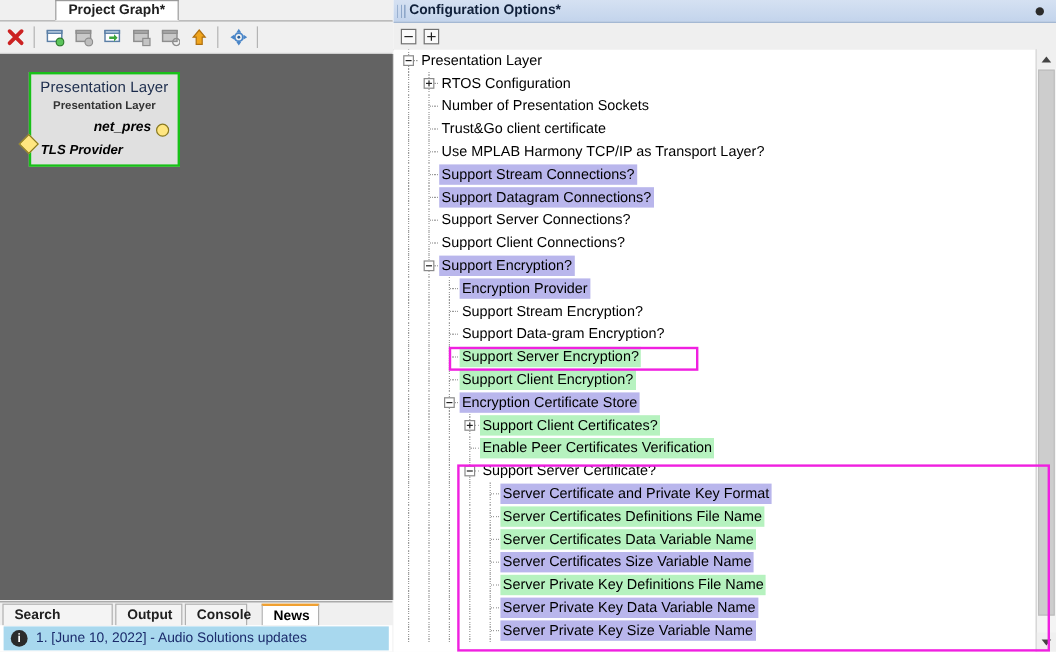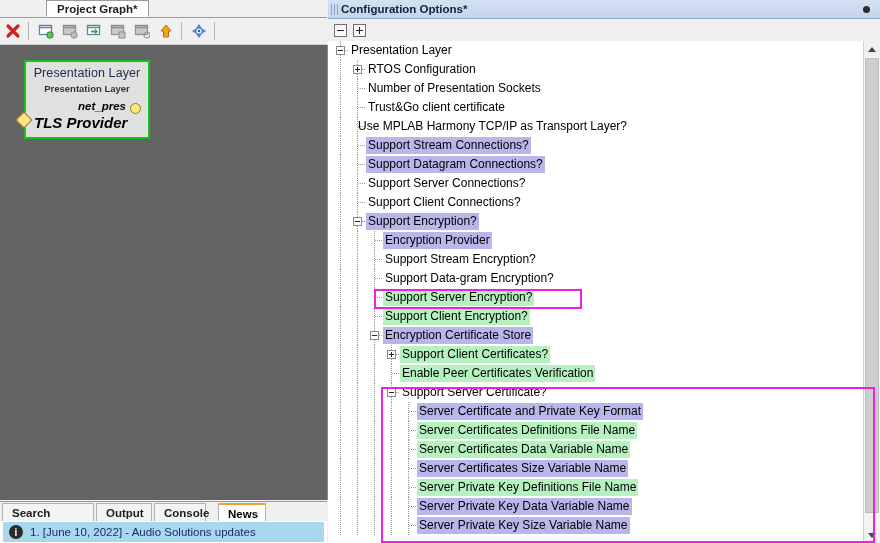--- a/index.html
+++ b/index.html
@@ -32,21 +32,21 @@
                 border-right:1px solid #8a8a8a;}
   .node{
     position:absolute;left:24px;top:15px;width:126px;height:79px;
     background:#e0e0e0;border:2px solid #18c018;box-sizing:border-box;
   }
   .node-title{text-align:center;font-size:12.5px;color:#1b2b4b;padding-top:4px;letter-spacing:.1px;}
   .node-sub{text-align:center;font-size:9.5px;font-weight:bold;color:#333;padding-top:3px;}
   .node-iface{position:absolute;right:22px;top:38px;font-size:11.5px;font-weight:bold;font-style:italic;color:#000;}
   .pin-right{position:absolute;right:7px;top:41px;width:9px;height:9px;border-radius:50%;
              background:#ffe680;border:1px solid #8a7a20;}
-  .node-prov{position:absolute;left:8px;bottom:6px;font-size:15px;font-weight:bold;font-style:italic;color:#000;}
+  .node-prov{position:absolute;left:8px;bottom:6px;font-size:11px;font-weight:bold;font-style:italic;color:#000;}
   .pin-diamond{position:absolute;left:-8px;bottom:11px;width:10px;height:10px;background:#ffe680;
                border:1px solid #8a7a20;transform:rotate(45deg);}
 
   
   .bottom-tabs{position:absolute;left:0;top:501px;width:327px;height:20px;background:#f0f0f0;
                border-top:1px solid #9a9a9a;}
   .btab{position:absolute;top:1px;height:19px;line-height:18px;padding:0 9px;font-size:11.5px;
         font-weight:bold;color:#202020;border:1px solid #b0b0b0;background:#f4f4f4;box-sizing:border-box;}
   .btab.sel{background:#fff;border-top:2px solid #f0a030;color:#000;}
   .news-panel{position:absolute;left:0;top:521px;width:327px;height:22px;background:#fff;}
@@ -235,21 +235,21 @@
         <div class="trow">
           <div class="tline-v" style="left: 12px;"></div>
           <div class="tline-v" style="left: 29px;"></div>
           <div class="tline-h" style="left: 30px;"></div>
           <div class="tlabel" style="left: 38px;">Trust&amp;Go client certificate</div>
         </div>
         <div class="trow">
           <div class="tline-v" style="left: 12px;"></div>
           <div class="tline-v" style="left: 29px;"></div>
           <div class="tline-h" style="left: 30px;"></div>
-          <div class="tlabel" style="left: 28px;">Use MPLAB Harmony TCP/IP as Transport Layer?</div>
+          <div class="tlabel" style="left: 38px;">Use MPLAB Harmony TCP/IP as Transport Layer?</div>
         </div>
         <div class="trow">
           <div class="tline-v" style="left: 12px;"></div>
           <div class="tline-v" style="left: 29px;"></div>
           <div class="tline-h" style="left: 30px;"></div>
           <div class="tlabel hl-purple" style="left: 38px;">Support Stream Connections?</div>
         </div>
         <div class="trow">
           <div class="tline-v" style="left: 12px;"></div>
           <div class="tline-v" style="left: 29px;"></div>

